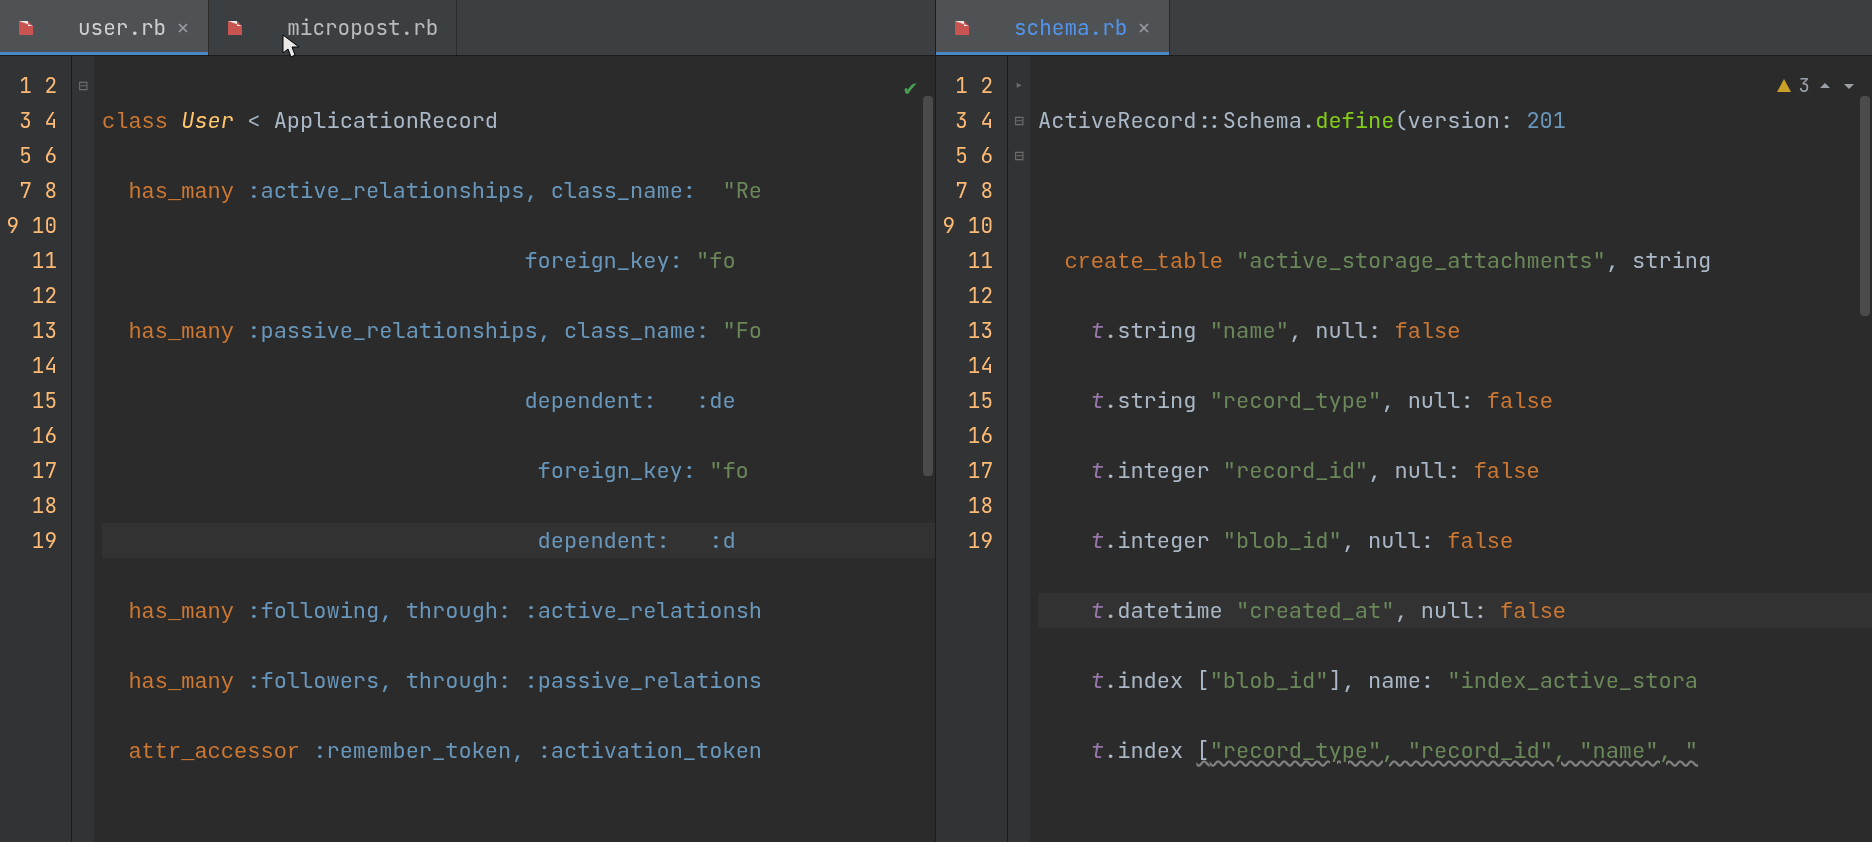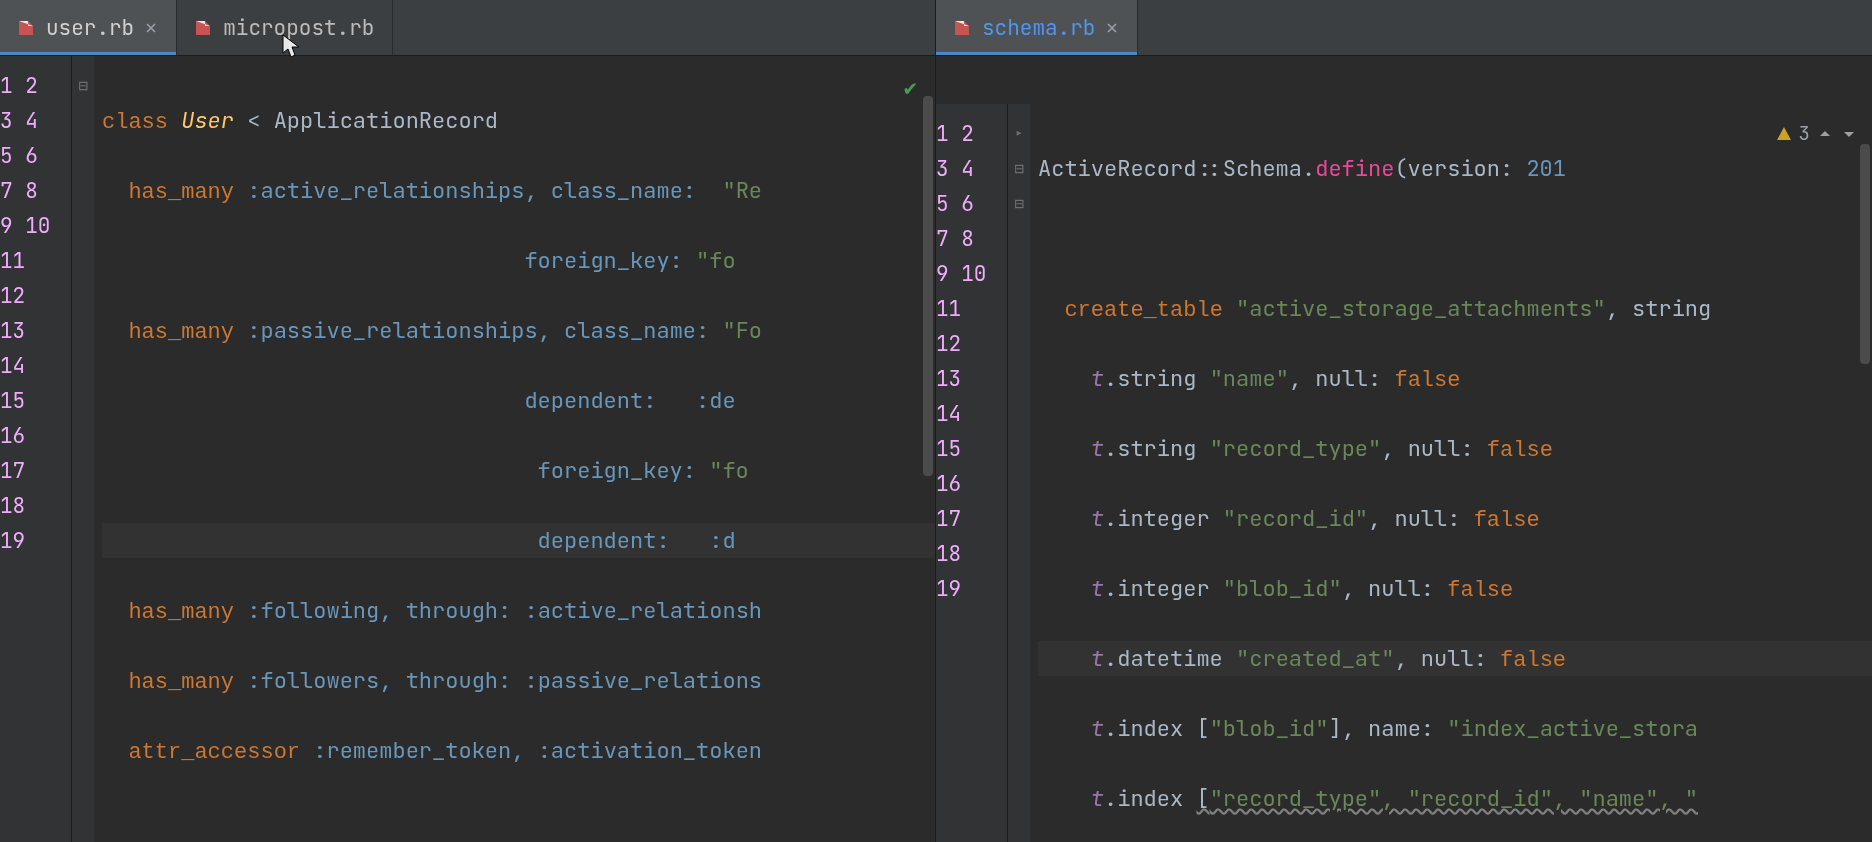--- a/index.html
+++ b/index.html
@@ -11,21 +11,21 @@
     color:#a9b7c6;
     display:flex;
   }
   .pane{
     display:flex;
     flex-direction:column;
     height:100%;
     position:relative;
   }
   .pane.left{width:936px;border-right:1px solid #1c1c1c;}
-  .pane.right{flex:1;gap:48px;}
+  .pane.right{flex:1;}
   
   .tabbar{
     height:56px;
     background:#3c3f41;
     display:flex;
     align-items:stretch;
     border-bottom:1px solid #1c1c1c;
     user-select:none;
   }
   .tab{
@@ -38,28 +38,29 @@
     position:relative;
     cursor:pointer;
   }
   .tab.active{background:#4e5254;color:#d0d0d0;}
   .tab.active.blue .tab-label{color:#5394ec;}
   .tab.active::after{
     content:"";position:absolute;left:0;right:0;bottom:0;height:3px;background:#4a88c7;
   }
   .tab .file-icon{width:20px;height:20px;flex:none;}
   .tab .close{width:14px;height:14px;color:#9aa0a6;}
-  .tab-label{font-size:21px;white-space:nowrap;}
+  .tab-label{font-size:21px;white-space:nowrap;margin-left:32px;}
   
   .editwrap{flex:1;display:flex;overflow:hidden;position:relative;}
   .gutter{
     width:72px;
     background:#313335;
+    text-align:right;
     padding:12px 14px 12px 0;
-    color:#f0abfc;
+    color:#fdba74;
     font-size:21px;
     line-height:35px;
     border-right:1px solid #1c1c1c;
     flex:none;
   }
   .foldcol{
     width:22px;background:#313335;padding-top:12px;line-height:35px;font-size:16px;color:#6e6e6e;text-align:center;flex:none;
   }
   .code{
     flex:1;
@@ -71,21 +72,21 @@
     position:relative;
   }
   .code .row{height:35px;display:block;}
   .code .row.hl{background:#323232;}
   
   .kw{color:#cc7832;font-family:Liberation Mono, monospace;}        
   .def{color:#ffc66d;font-style:italic;} 
   .ident{color:#a9b7c6;}
   .sym{color:#6897bb;}       
   .str{color:#6a8759;}
-  .meth{color:#ec4899;}      
+  .meth{color:#84cc16;}      
   .lvar{color:#9876aa;font-style:italic;}
   .underline-wavy{text-decoration:underline wavy #808080;}
   
   .checkmark{position:absolute;top:14px;right:18px;color:#499c54;font-size:22px;}
   .insp{
     position:absolute;top:12px;right:14px;display:flex;gap:6px;align-items:center;
     color:#9aa0a6;font-size:19px;
   }
   .insp svg{width:18px;height:18px;}
   .insp .cnt{color:#9aa0a6;}

